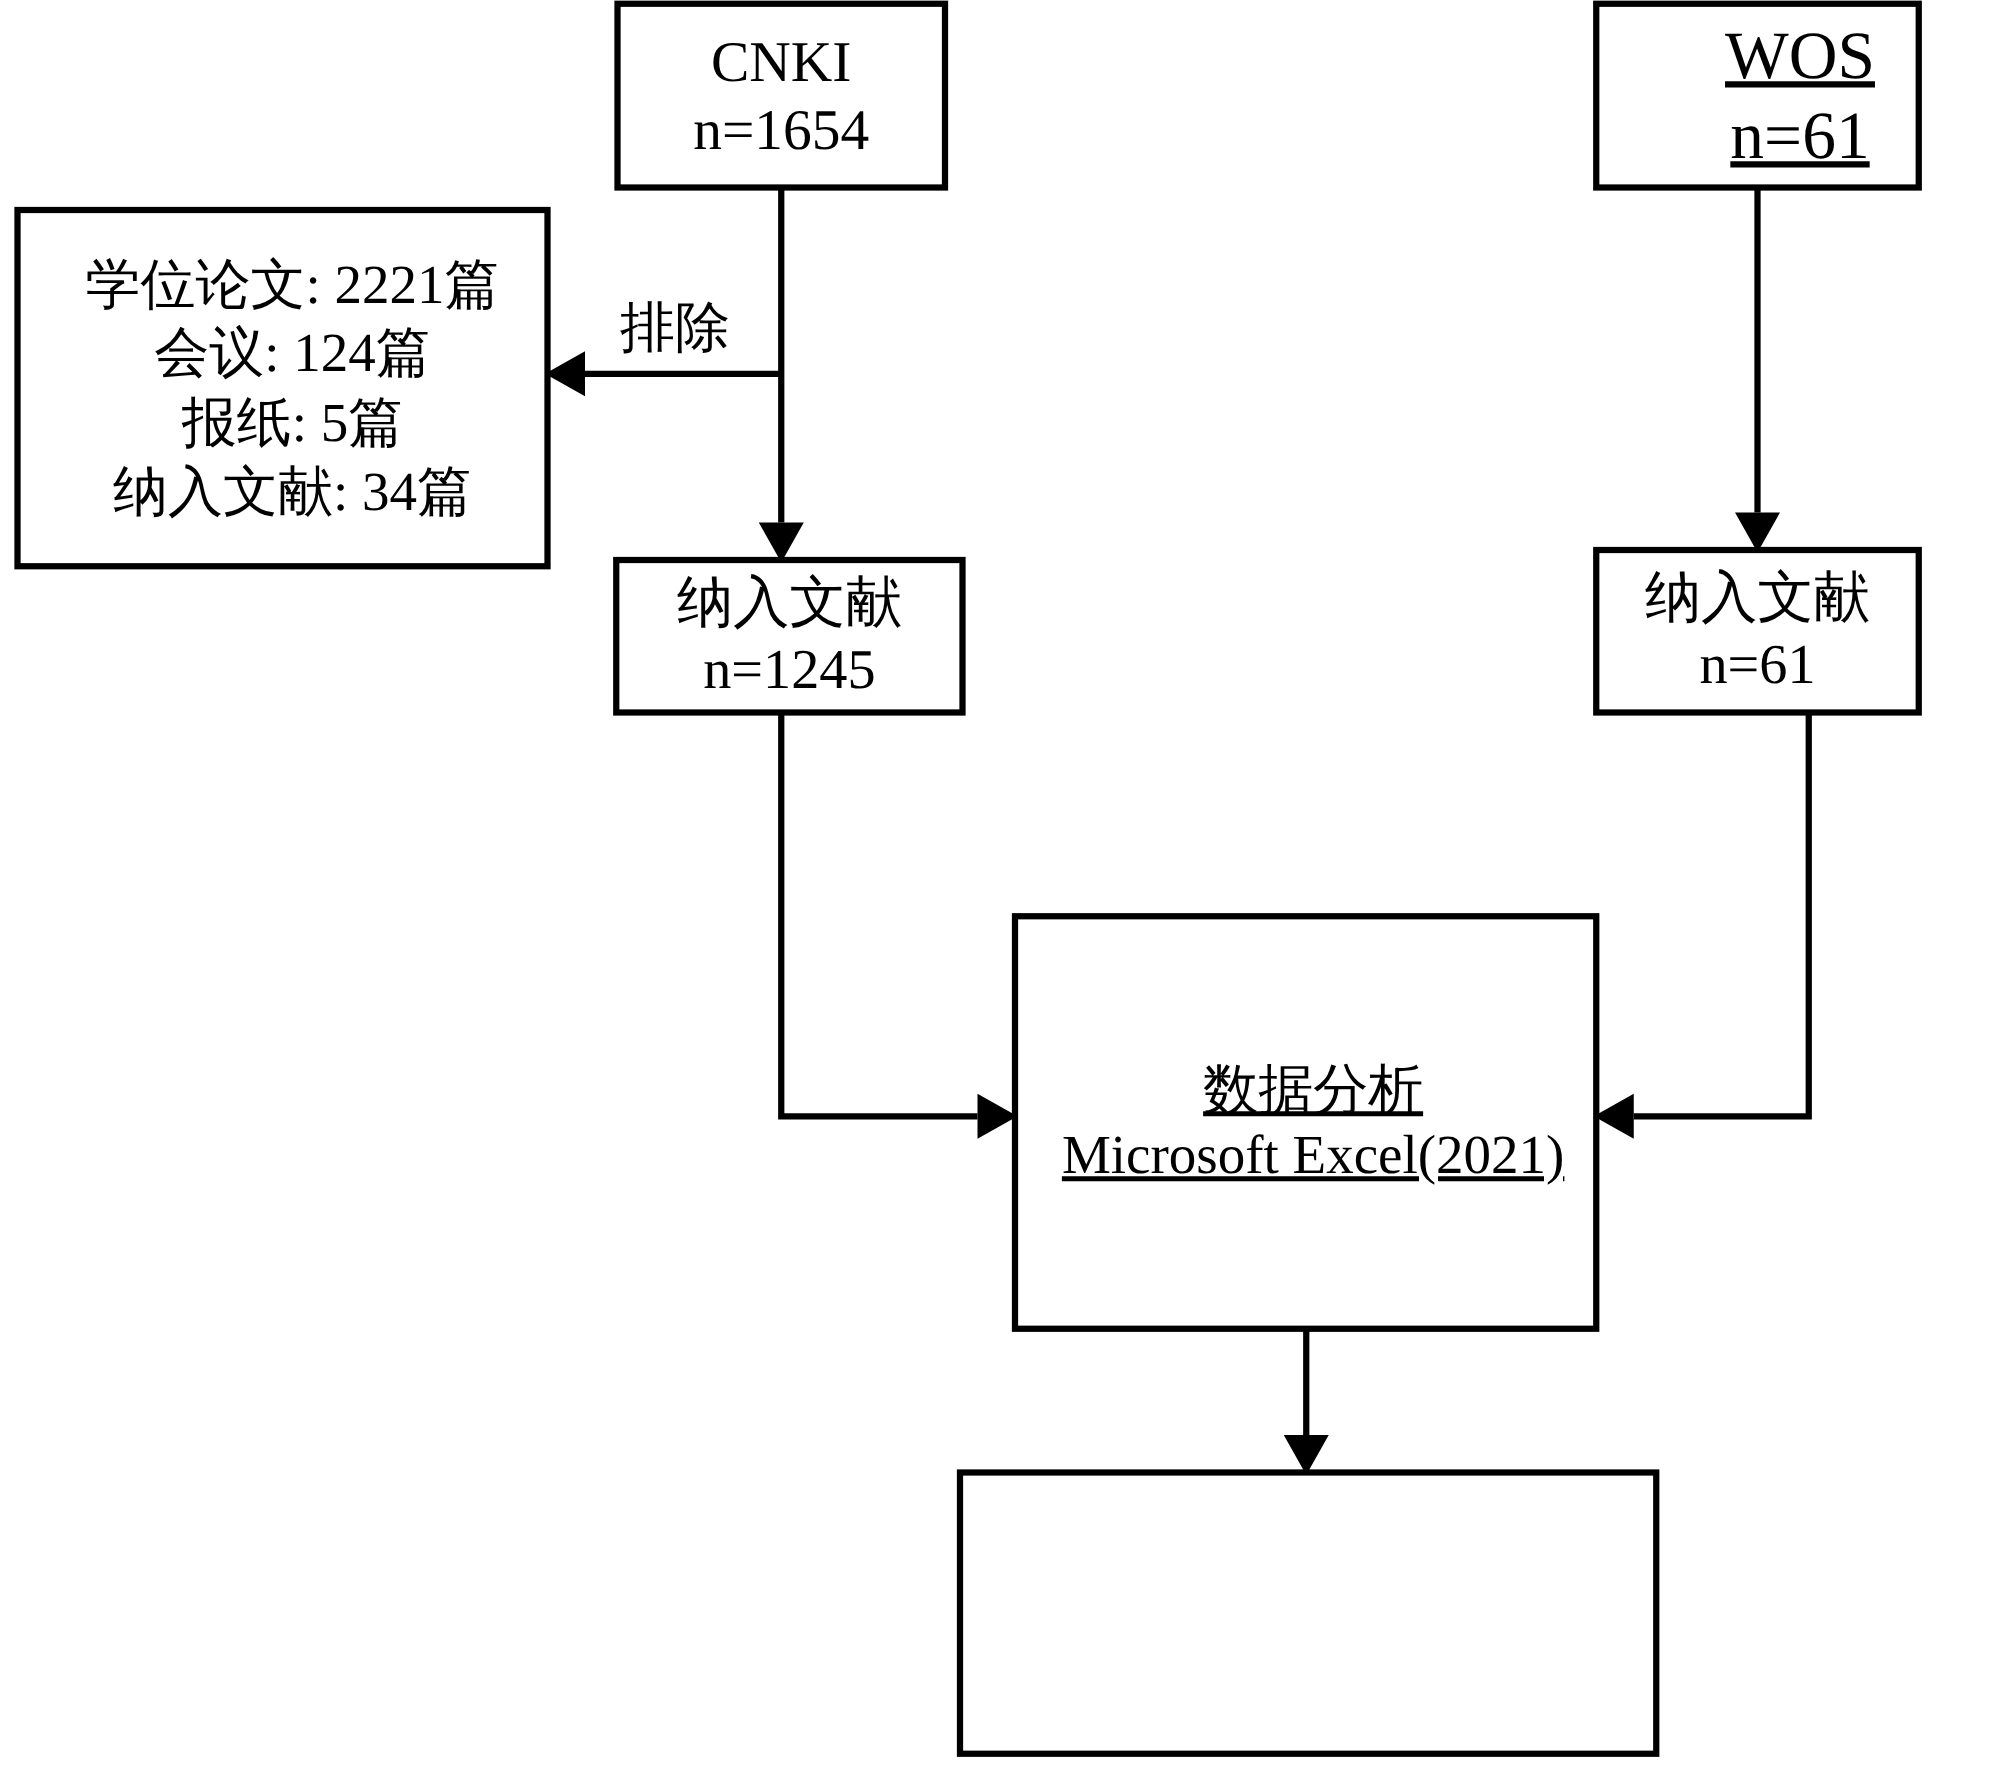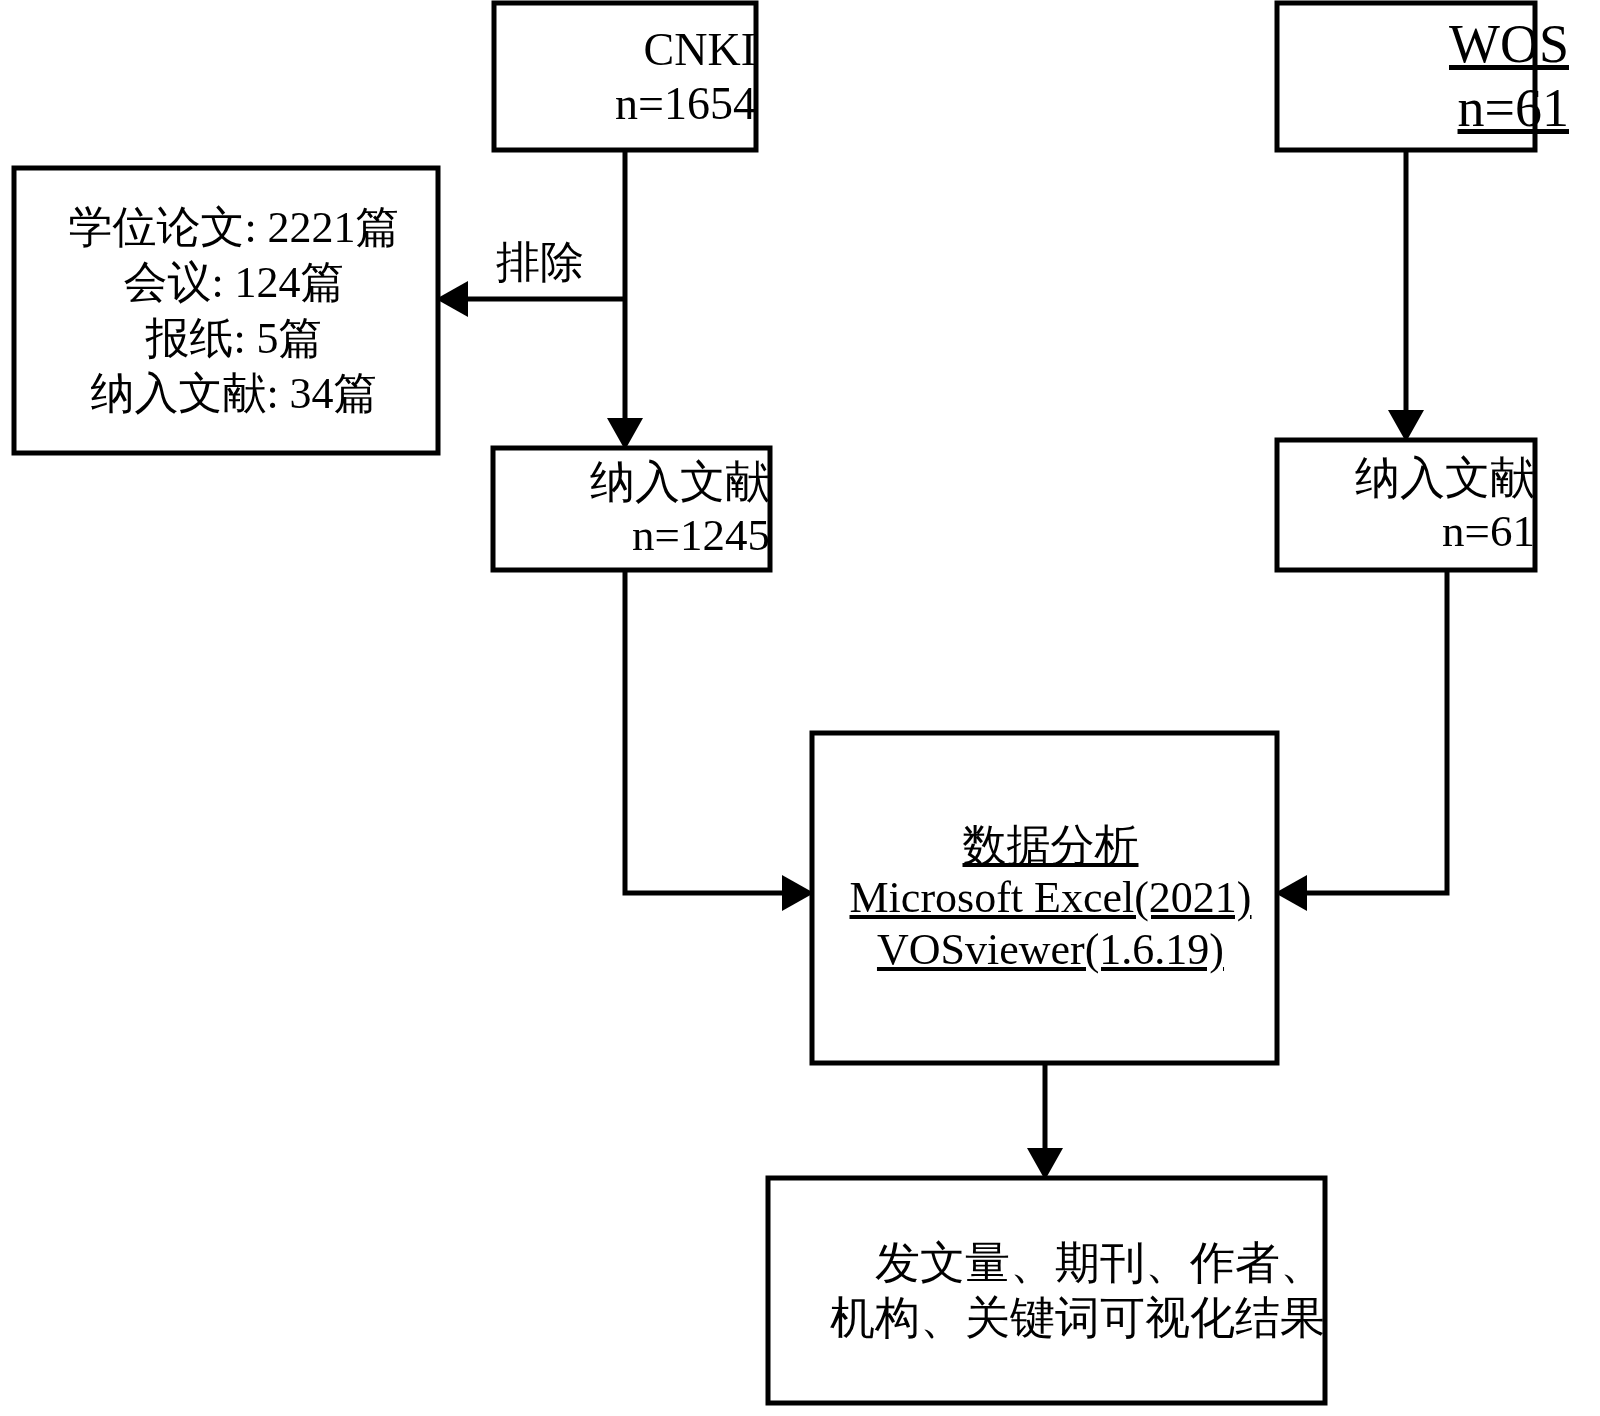--- a/index.html
+++ b/index.html
@@ -51,21 +51,21 @@
     justify-content: center;
     font-family: "Liberation Serif", "DejaVu Serif", serif;
     color: #000000;
     line-height: 1.17;
     white-space: nowrap;
     pointer-events: none;
   }
   .node-text .tline {
     display: block;
   }
-  .center-text { align-items: flex-end; text-align: center; }
+  .center-text { align-items: center; text-align: center; }
   .left-text { align-items: center; text-align: left; }
 
   
   #cnki-text      { left: 494px; top: 3px;    width: 262px; height: 147px; font-size: 46px; }
   #wos-text       { left: 1311px; top: 3px;   width: 258px; height: 147px; font-size: 54px; text-decoration: underline; }
   #excluded-text  { left: 14px;  top: 168px;  width: 424px; height: 285px; font-size: 44px;
                     padding-left: 16px; line-height: 1.26; }
   #exclude-label  { left: 470px; top: 235px;  width: 140px; height: 56px;  font-size: 44px; }
   #included-cnki-text { left: 493px; top: 448px;  width: 277px; height: 122px; font-size: 45px; }
   #included-wos-text  { left: 1277px; top: 440px; width: 258px; height: 130px; font-size: 45px; }
@@ -142,21 +142,16 @@
   </div>
 
   <div class="node-text center-text" id="included-wos-text">
     <span class="tline">纳入文献</span>
     <span class="tline">n=61</span>
   </div>
 
   <div class="node-text left-text" id="analysis-text">
     <span class="tline head">数据分析</span>
     <span class="tline">Microsoft Excel(2021)</span>
-    <span class="tline">VOSviewer(1.6.19)</span>
   </div>
 
-  <div class="node-text center-text" id="results-text">
-    <span class="tline">发文量、期刊、作者、</span>
-    <span class="tline">机构、关键词可视化结果</span>
-  </div>
 
 </div>
 
 </body></html>

